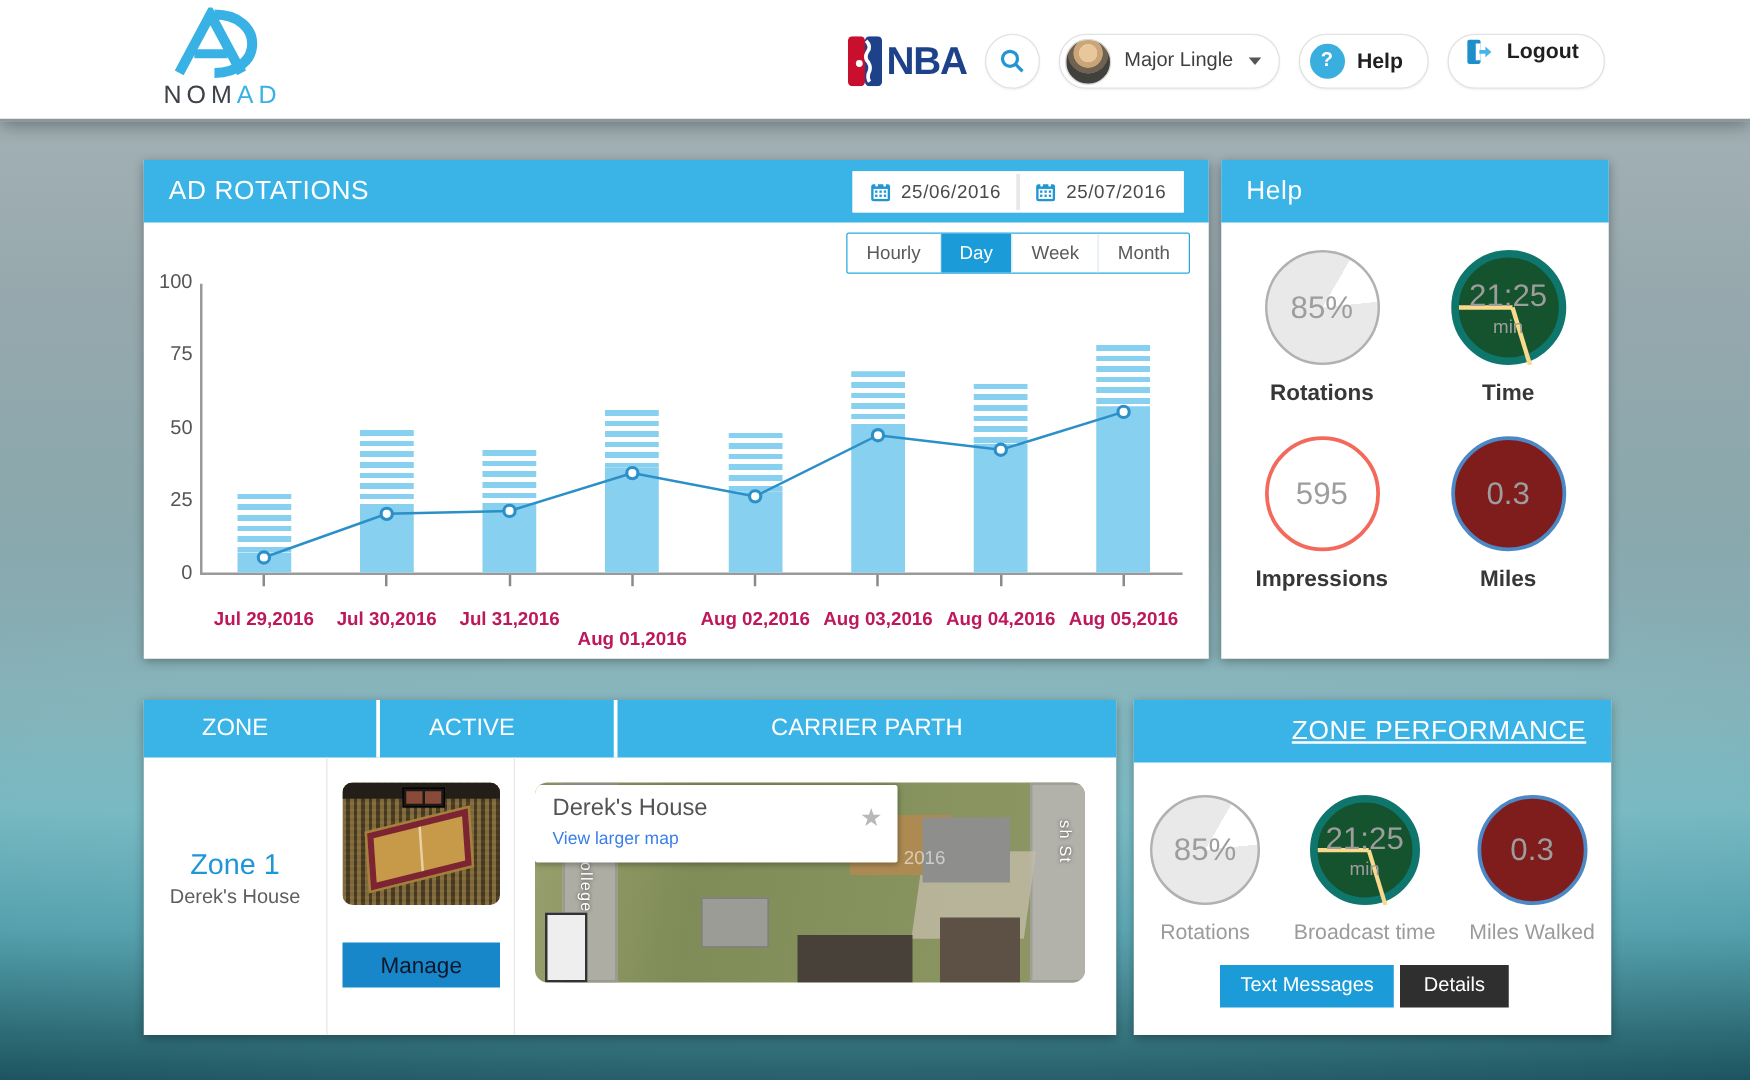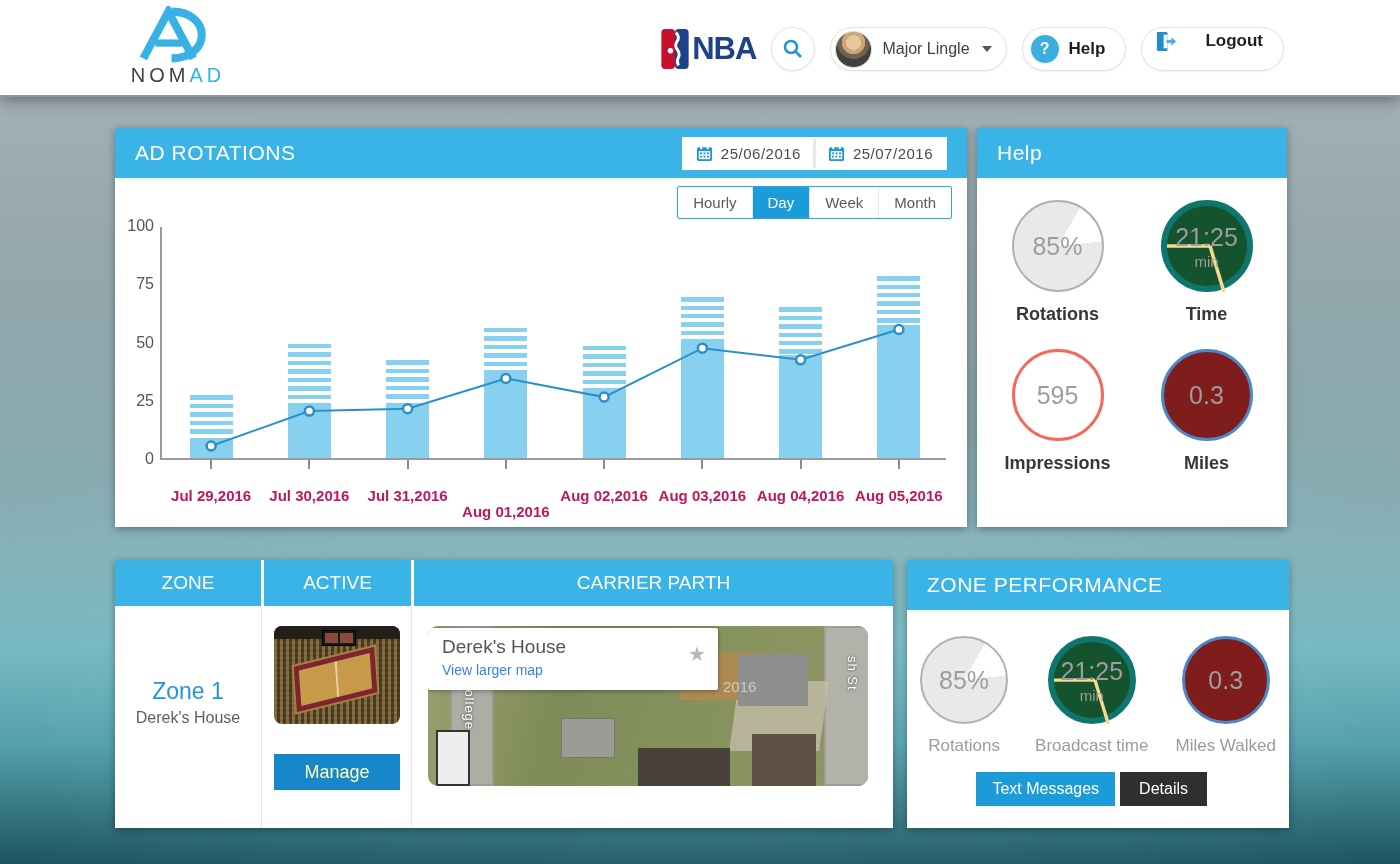--- a/index.html
+++ b/index.html
@@ -31,21 +31,21 @@
   .user-pill { padding:0 14px 0 4px; gap:10px; }
   .avatar { width:37px; height:37px; border-radius:50%;
     background:radial-gradient(circle at 50% 30%, #e9c79d 0 24%, #caa578 25% 38%, #6f6252 40% 54%, #42403c 55% 100%);
     border:1px solid #d8d8d8; }
   .user-name { font-size:16px; color:#3f3f3f; }
   .caret-down { width:0; height:0; border-left:5px solid transparent; border-right:5px solid transparent;
     border-top:6px solid #555; margin-left:2px; }
   .help-pill { padding:0 20px 0 8px; gap:10px; }
   .q-circle { width:28px; height:28px; border-radius:50%; background:#3aaede; color:#fff;
     font-size:16px; font-weight:700; display:flex; align-items:center; justify-content:center; }
-  .logout-pill { padding:0 20px 16px 12px; gap:26px; }
+  .logout-pill { padding:0 20px 16px 12px; gap:9px; }
   .pill-label { font-size:17px; font-weight:700; color:#1f1f1f; }
 
   
   .panel { position:absolute; background:#fff; box-shadow:0 2px 8px rgba(0,0,0,.35); }
   .panel-head { height:50px; background:#3ab3e6; color:#fff; display:flex; align-items:center;
     padding:0 20px; font-size:21px; letter-spacing:.5px; }
 
   
   #panel-ad { left:115px; top:128px; width:852px; height:399px; }
   #panel-ad .panel-head { justify-content:space-between; }
@@ -84,21 +84,21 @@
     background:conic-gradient(from 30deg,#ffffff 0 54deg,#e9e9e9 54deg 360deg); }
   .c-clock { border:6px solid #0f766e; background:#14532d; }
   .c-ring-red { border:3px solid #f3695c; background:#fff; }
   .c-ring-blue { border:3px solid #4c87c6; background:#7f1d1d; }
   .c-value { font-size:25px; color:#9d9d9d; z-index:2; }
   .c-unit { font-size:15px; color:#9d9d9d; z-index:2; margin-top:1px; }
   .clock-hands { position:absolute; left:0; top:0; }
 
   
   #panel-table { left:115px; top:560px; width:778px; height:268px; }
-  .t-head { display:flex; height:46px; background:#3ab3e6; }
+  .t-head { display:flex; height:46px; background:#3ab3e6;gap:40px; }
   .t-head-cell { color:#fff; font-size:19px; display:flex; align-items:center; justify-content:center;
     border-left:3px solid #fff; }
   .t-head-cell:first-child { border-left:none; }
   .t-body { display:flex; height:222px; }
   .t-cell { border-left:1px solid #e6e6e6; position:relative; }
   .t-cell:first-child { border-left:none; }
   .col-zone { width:146px; } .col-active { width:150px; } .col-carrier { flex:1; }
   .zone-name { margin-top:72px; text-align:center; font-size:23px; color:#2196d6; }
   .zone-sub { text-align:center; font-size:16px; color:#5f5f5f; margin-top:4px; }
 
@@ -110,21 +110,21 @@
       #57482c; }
   .arena-top { position:absolute; left:0; top:0; width:100%; height:13px; background:#231f18; }
   .scoreboard { position:absolute; left:38%; top:4px; width:34px; height:16px; background:#1b1915;
     border:1px solid #000; display:flex; gap:2px; padding:2px; }
   .scoreboard span { flex:1; background:#8a4a3a; }
   .court { position:absolute; left:16%; top:32%; width:66%; height:46%; background:#c79a4a;
     border:5px solid #7c2431; transform:rotate(-14deg) skewX(-10deg);
     box-shadow:0 0 0 2px #a5803c; }
   .court::after { content:""; position:absolute; left:50%; top:0; width:2px; height:100%; background:#e7d1a2; }
   .manage-btn { position:absolute; left:12px; top:148px; width:126px; height:36px; background:#1787c9;
-    color:#fef9c3; font-size:18px; border:none; cursor:pointer; display:flex; align-items:center;
+    color:#0f172a; font-size:18px; border:none; cursor:pointer; display:flex; align-items:center;
     justify-content:center; }
 
   .map { position:absolute; left:16px; top:20px; width:440px; height:160px; border-radius:10px;
     overflow:hidden; cursor:pointer;
     background:linear-gradient(100deg,#9aa06f 0%,#7f8c57 30%,#84915c 55%,#8f9766 100%); }
   .m-road-left { position:absolute; left:22px; top:0; width:44px; height:100%; background:#aeada3;
     box-shadow:inset 0 0 0 2px #9b9a90; }
   .m-road-right { position:absolute; right:-8px; top:0; width:52px; height:100%; background:#b3b2aa;
     box-shadow:inset 0 0 0 2px #a09f97; }
   .m-concrete { position:absolute; right:44px; top:55px; width:90px; height:70px; background:#c2bba8;
@@ -147,21 +147,21 @@
   .m-white-box { position:absolute; left:8px; top:104px; width:34px; height:56px; background:#eee;
     border:2px solid #333; }
   .map-card { position:absolute; left:0; top:2px; width:290px; height:62px; background:#fff;
     box-shadow:0 1px 5px rgba(0,0,0,.35); padding:8px 14px; border-radius:2px; }
   .map-card-title { font-size:19px; color:#545454; }
   .map-card-link { font-size:14px; color:#3a7fe8; margin-top:4px; cursor:pointer; }
   .map-star { position:absolute; right:12px; top:14px; font-size:20px; color:#b8b8b8; cursor:pointer; }
 
   
   #panel-perf { left:907px; top:560px; width:382px; height:268px; }
-  #panel-perf .panel-head { justify-content:flex-start; }
+  #panel-perf .panel-head { justify-content:flex-end;text-decoration:underline; }
   .perf-stats { display:flex; justify-content:center; gap:27px; padding-top:26px; }
   .perf-stats .circle { width:88px; height:88px; }
   .perf-buttons { position:absolute; right:82px; bottom:22px; display:flex; gap:5px; }
   .btn-messages { background:#1b9cd8; color:#fff; border:none; font-size:16px; padding:0 16px;
     height:34px; cursor:pointer; font-family:inherit; }
   .btn-details { background:#2f2f2f; color:#fff; border:none; font-size:16px; padding:0 19px;
     height:34px; cursor:pointer; font-family:inherit; }
 </style>
 </head>
 <body>

